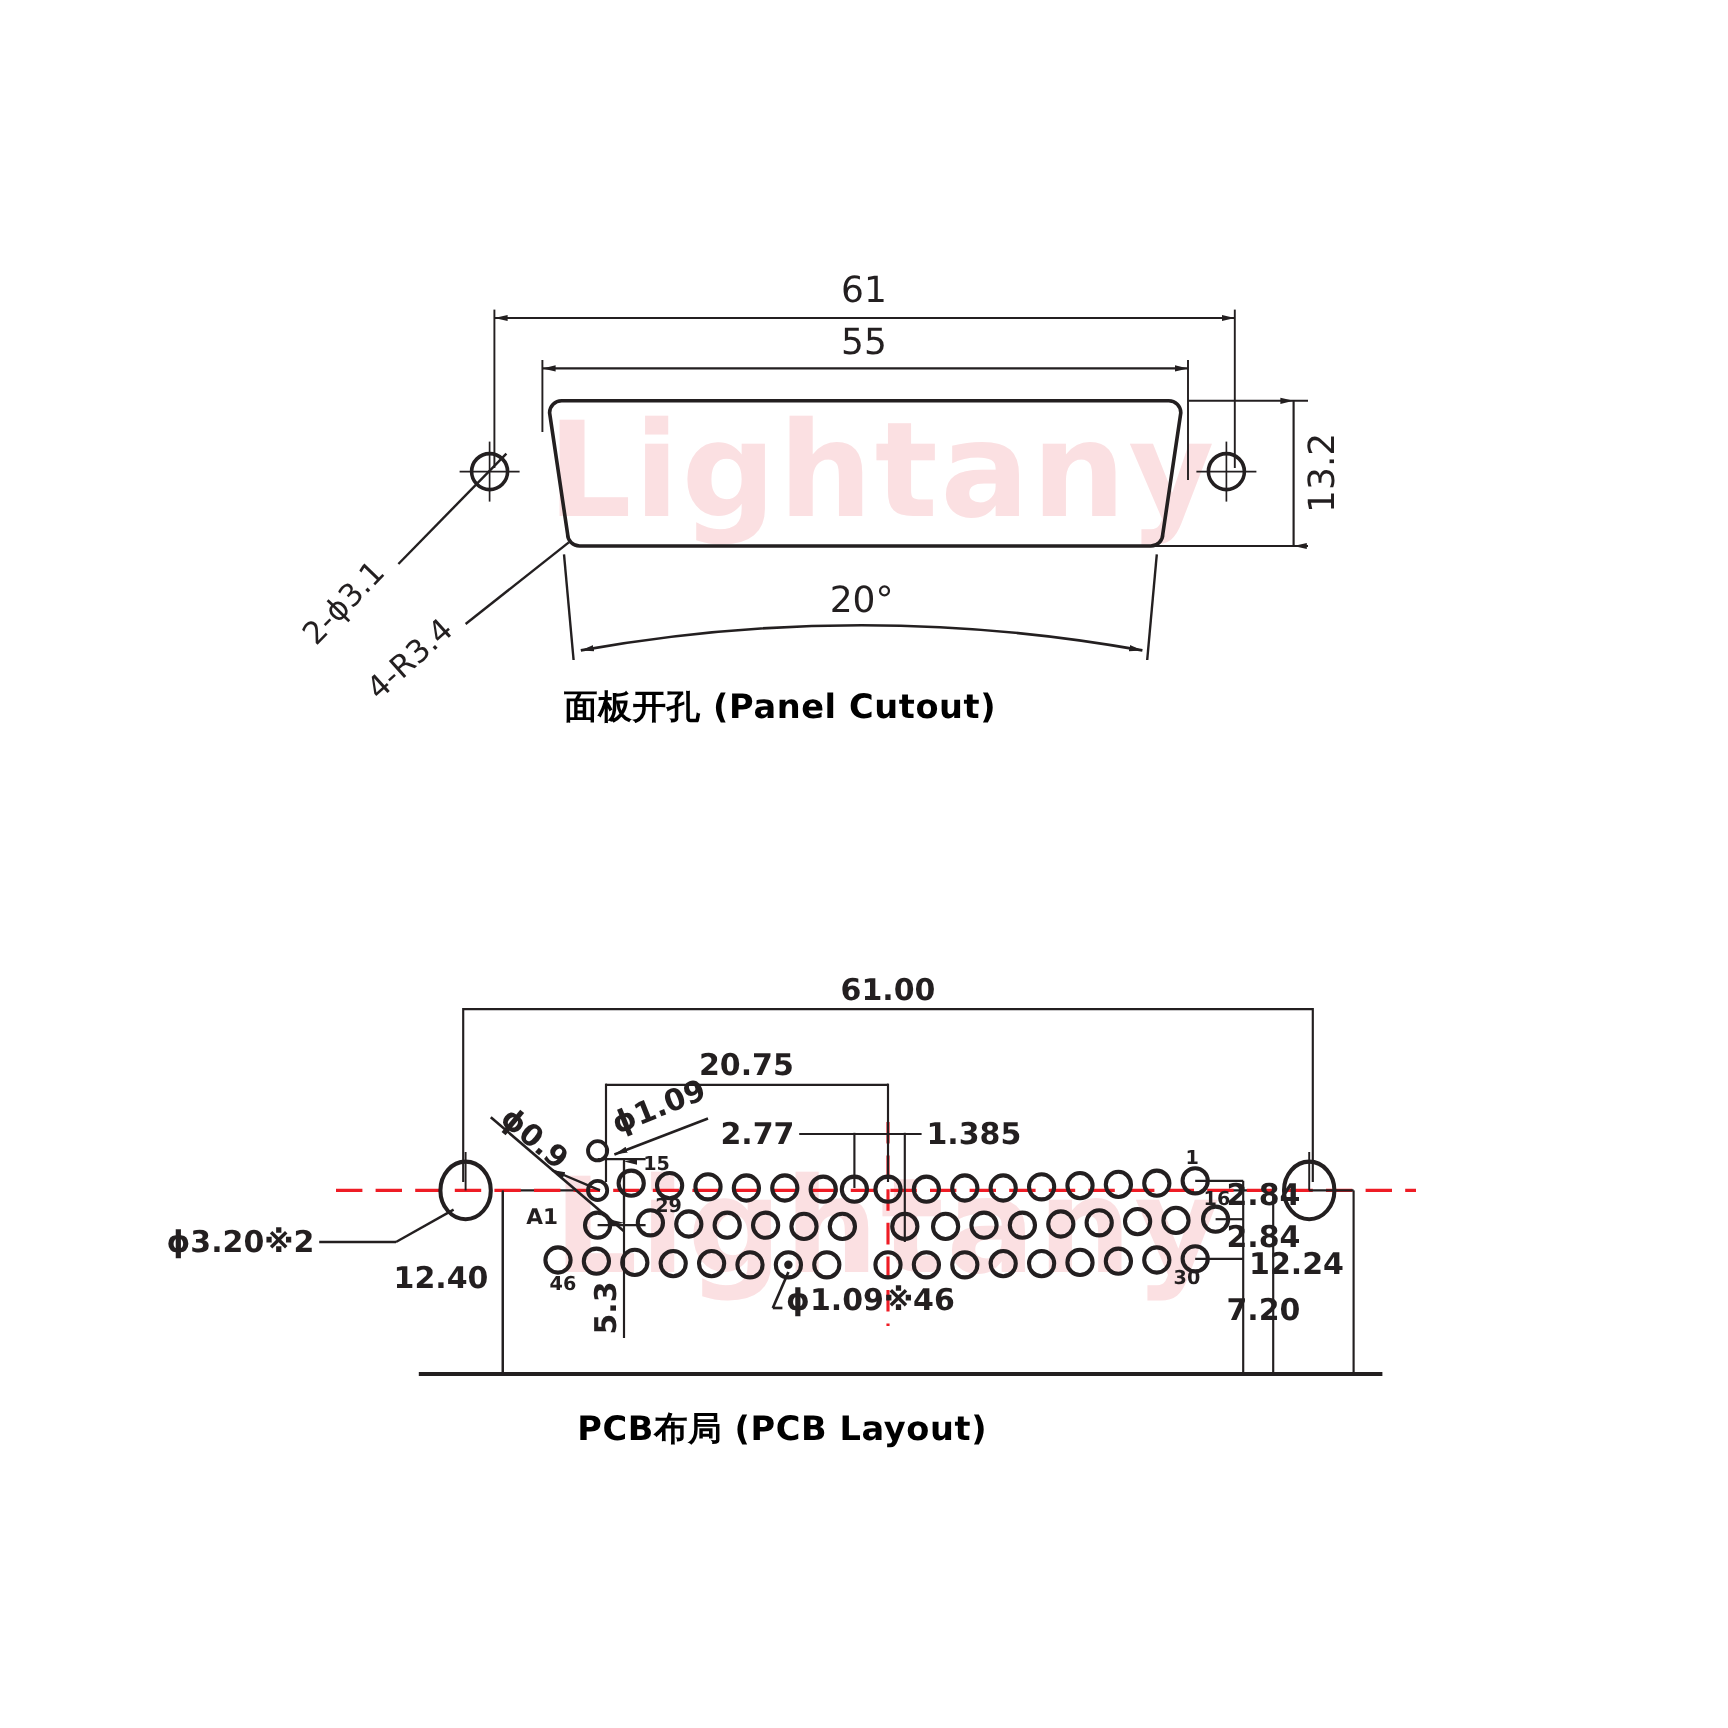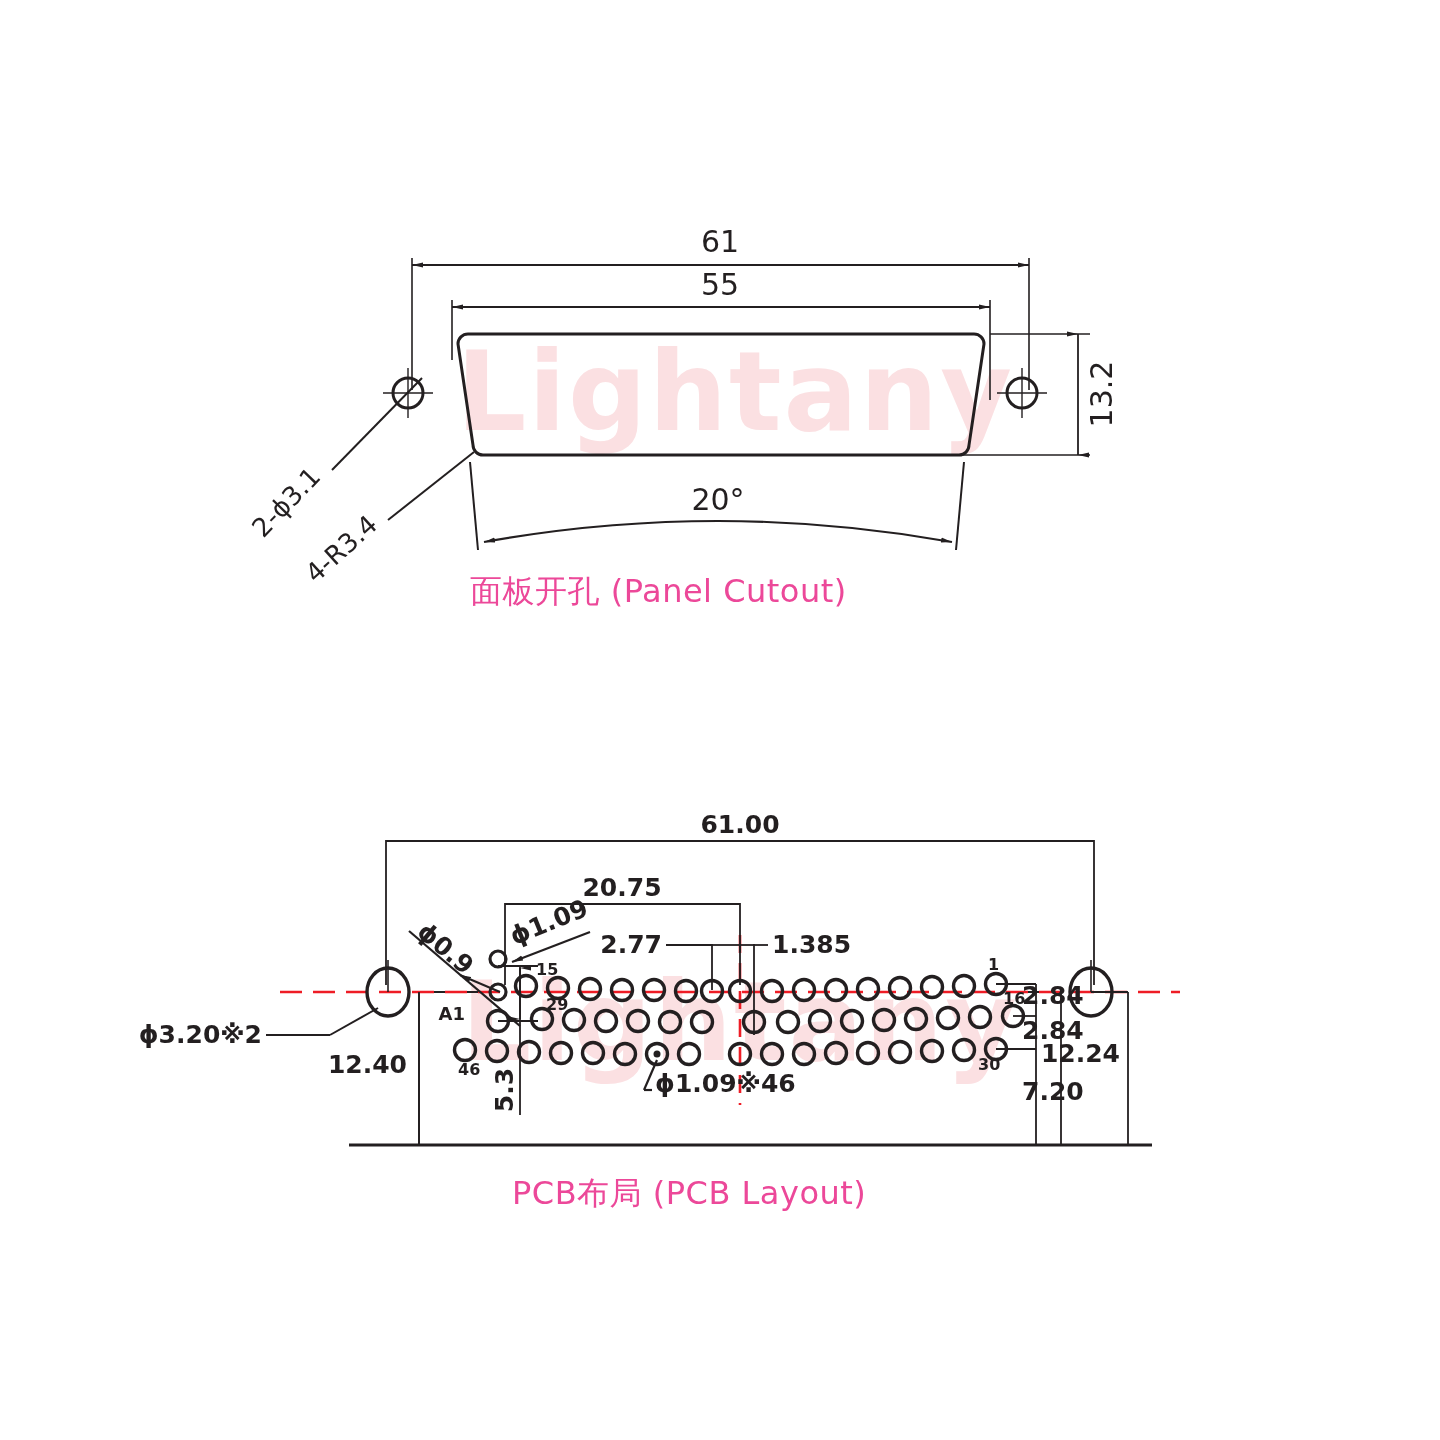--- a/index.html
+++ b/index.html
@@ -16,27 +16,28 @@
   }
   #sheet {
     position: absolute;
     left: 0; top: 0;
     width: 1440px;
     height: 1440px;
   }
   .caption {
     position: absolute;
     font-family: "DejaVu Sans", "Liberation Sans", sans-serif;
-    font-size: 32px;
-    color: #ec4899;
+    font-size: 28px;
+    color: #000000;
     white-space: nowrap;
     letter-spacing: 0.5px;
+    font-weight: bold;
   }
   #caption-panel { left: 470px; top: 570px; }
-  #caption-pcb   { left: 512px; top: 1172px; }
+  #caption-pcb   { left: 481px; top: 1172px; }
 </style>
 </head>
 <body>
 
 <div id="sheet">
 <svg width="1440" height="1440" viewBox="0 0 1440 1440" xmlns="http://www.w3.org/2000/svg">
 
   <defs>
     <marker id="arrL" markerWidth="12" markerHeight="8" refX="11" refY="4" orient="auto" markerUnits="userSpaceOnUse">
       <path d="M11,4 L0,1.4 L0,6.6 Z" fill="#231f20"></path>

